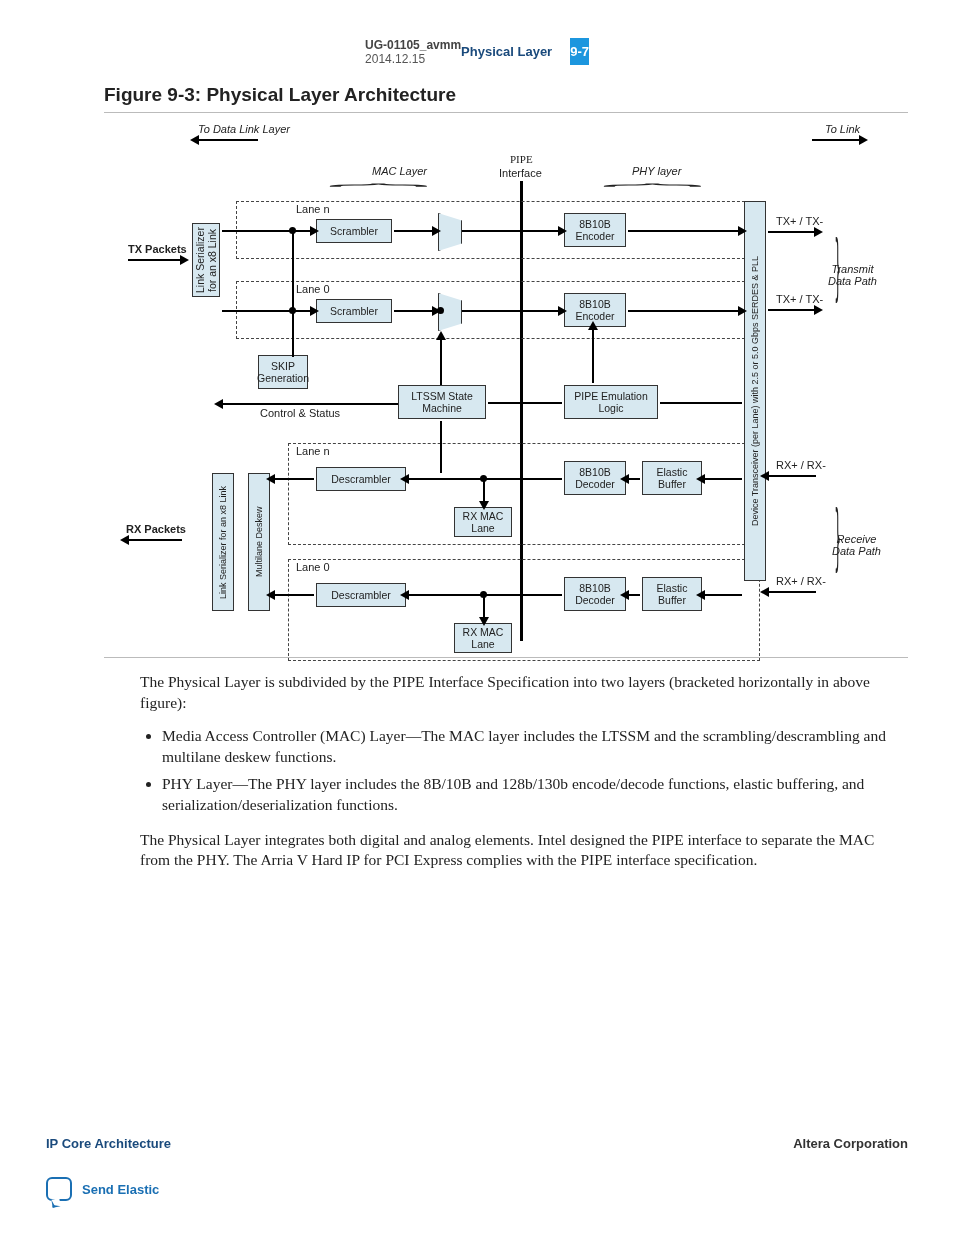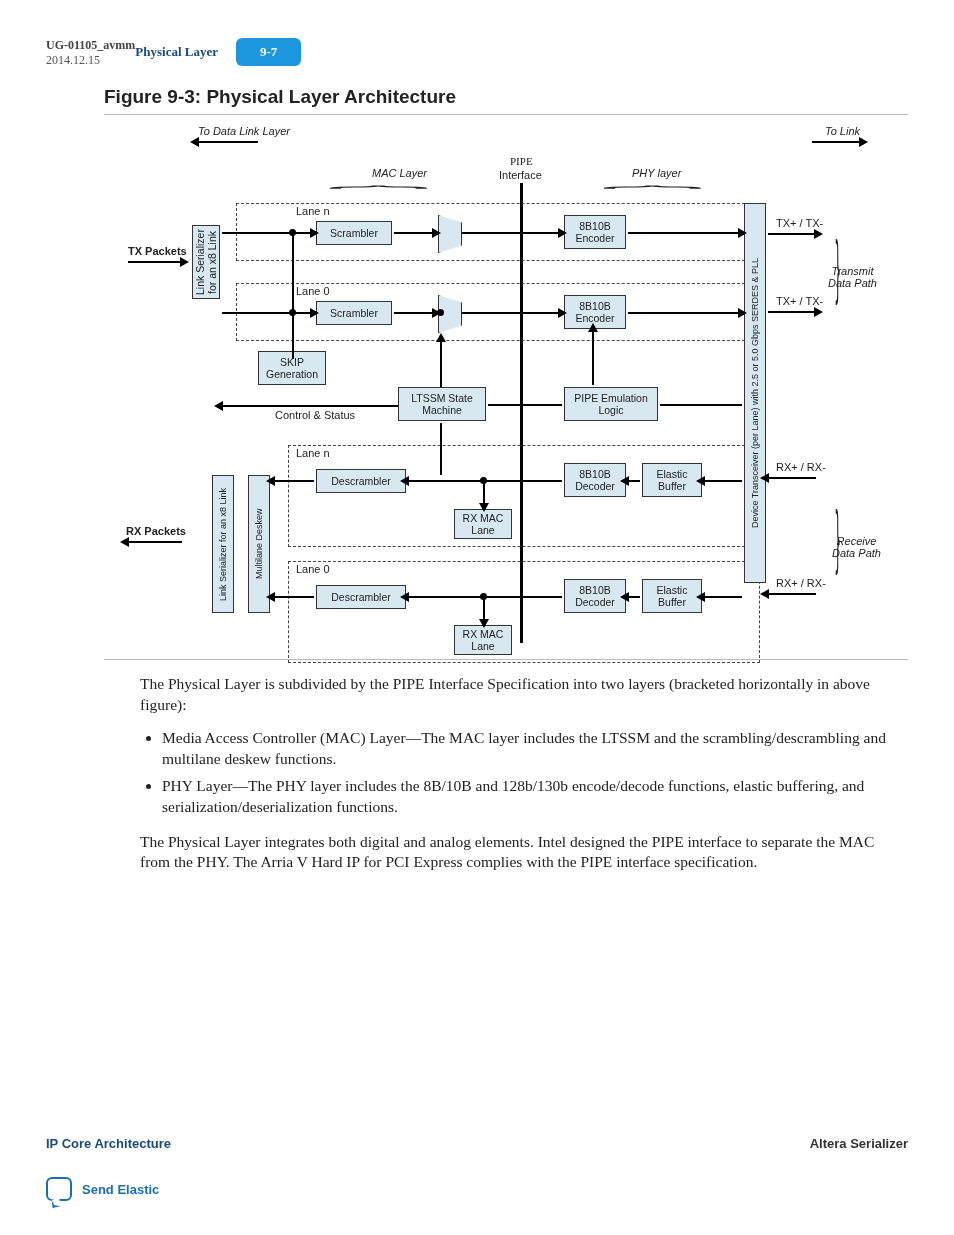--- a/index.html
+++ b/index.html
@@ -11,24 +11,23 @@
     color: #222;
   }
   .page {
     padding: 38px 46px 30px 46px;
     box-sizing: border-box;
     position: relative;
     min-height: 1235px;
   }
   .header-row {
     display: flex;
-    justify-content: flex-start;
+    justify-content: center;
     align-items: flex-start;
     font-size: 12px;
-    font-family: Liberation Serif, serif;
   }
   .header-left {
     font-weight: 600;
     color: #444;
   }
   .header-left .date {
     font-weight: 400;
     color: #555;
   }
   .header-right {
@@ -38,23 +37,22 @@
   }
   .section-label {
     font-weight: 700;
     color: #1a4a7c;
     font-size: 13px;
   }
   .page-badge {
     background: #1c96de;
     color: #fff;
     font-weight: 700;
-    padding: 6px 24px;
+    padding: 6px 0;
     font-size: 13px;
-    border-radius: 6px;
   }
   .fig-title {
     font-weight: 700;
     font-size: 19px;
     margin: 18px 0 6px 58px;
     color: #222;
   }
   hr.rule {
     border: none;
     border-top: 1px solid #bbb;
@@ -250,30 +248,30 @@
     <div class="dbox" style="left:424px;top:90px;width:62px;height:34px;">8B10B
 Encoder</div>
 
     <div class="dashed" style="left:96px;top:158px;width:522px;height:56px;"></div>
     <div class="dlabel plain" style="left:156px;top:160px;">Lane 0</div>
     <div class="dbox" style="left:176px;top:176px;width:76px;height:24px;">Scrambler</div>
     <div class="mux" style="left:298px;top:170px;"></div>
     <div class="dbox" style="left:424px;top:170px;width:62px;height:34px;">8B10B
 Encoder</div>
 
-    <div class="dbox" style="left:118px;top:226px;width:68px;height:34px;">SKIP
+    <div class="dbox" style="left:118px;top:232px;width:50px;height:34px;">SKIP
 Generation</div>
 
     <div class="dbox" style="left:258px;top:262px;width:88px;height:34px;">LTSSM
 State Machine</div>
 
     <div class="dbox" style="left:424px;top:262px;width:94px;height:34px;">PIPE
 Emulation Logic</div>
 
-    <div class="dlabel plain" style="left:120px;top:284px;margin-left:15px;">Control &amp; Status</div>
+    <div class="dlabel plain" style="left:120px;top:284px;">Control &amp; Status</div>
     <div class="arrow-line" style="left:82px;top:280px;width:176px;"></div>
     <div class="arrow-head arrow-l" style="left:74px;top:275.5px;"></div>
 
     <div class="dbox vbox" style="left:72px;top:350px;width:22px;height:138px;font-size:9px;">Link Serializer for an x8 Link</div>
     <div class="dbox vbox" style="left:108px;top:350px;width:22px;height:138px;font-size:9px;">Multilane Deskew</div>
 
     <div class="dashed" style="left:148px;top:320px;width:470px;height:100px;"></div>
     <div class="dlabel plain" style="left:156px;top:322px;">Lane n</div>
     <div class="dbox" style="left:176px;top:344px;width:90px;height:24px;">Descrambler</div>
     <div class="dbox" style="left:424px;top:338px;width:62px;height:34px;">8B10B
@@ -384,20 +382,20 @@
     <ul>
       <li>Media Access Controller (MAC) Layer—The MAC layer includes the LTSSM and the scrambling/descrambling and multilane deskew functions.</li>
       <li>PHY Layer—The PHY layer includes the 8B/10B and 128b/130b encode/decode functions, elastic buffering, and serialization/deserialization functions.</li>
     </ul>
     <p>The Physical Layer integrates both digital and analog elements. Intel designed the PIPE interface to separate the MAC from the PHY. The Arria V Hard IP for PCI Express complies with the PIPE interface specification.</p>
   </div>
 
   <div class="footer">
     <div class="footer-row">
       <span>IP Core Architecture</span>
-      <span class="corp">Altera Serializer</span>
+      <span class="corp">Altera Corporation</span>
     </div>
     <div class="feedback">
       <span class="chat-icon"></span>
       <a href="#">Send Elastic</a>
     </div>
   </div>
 </div>
 
 </body></html>

